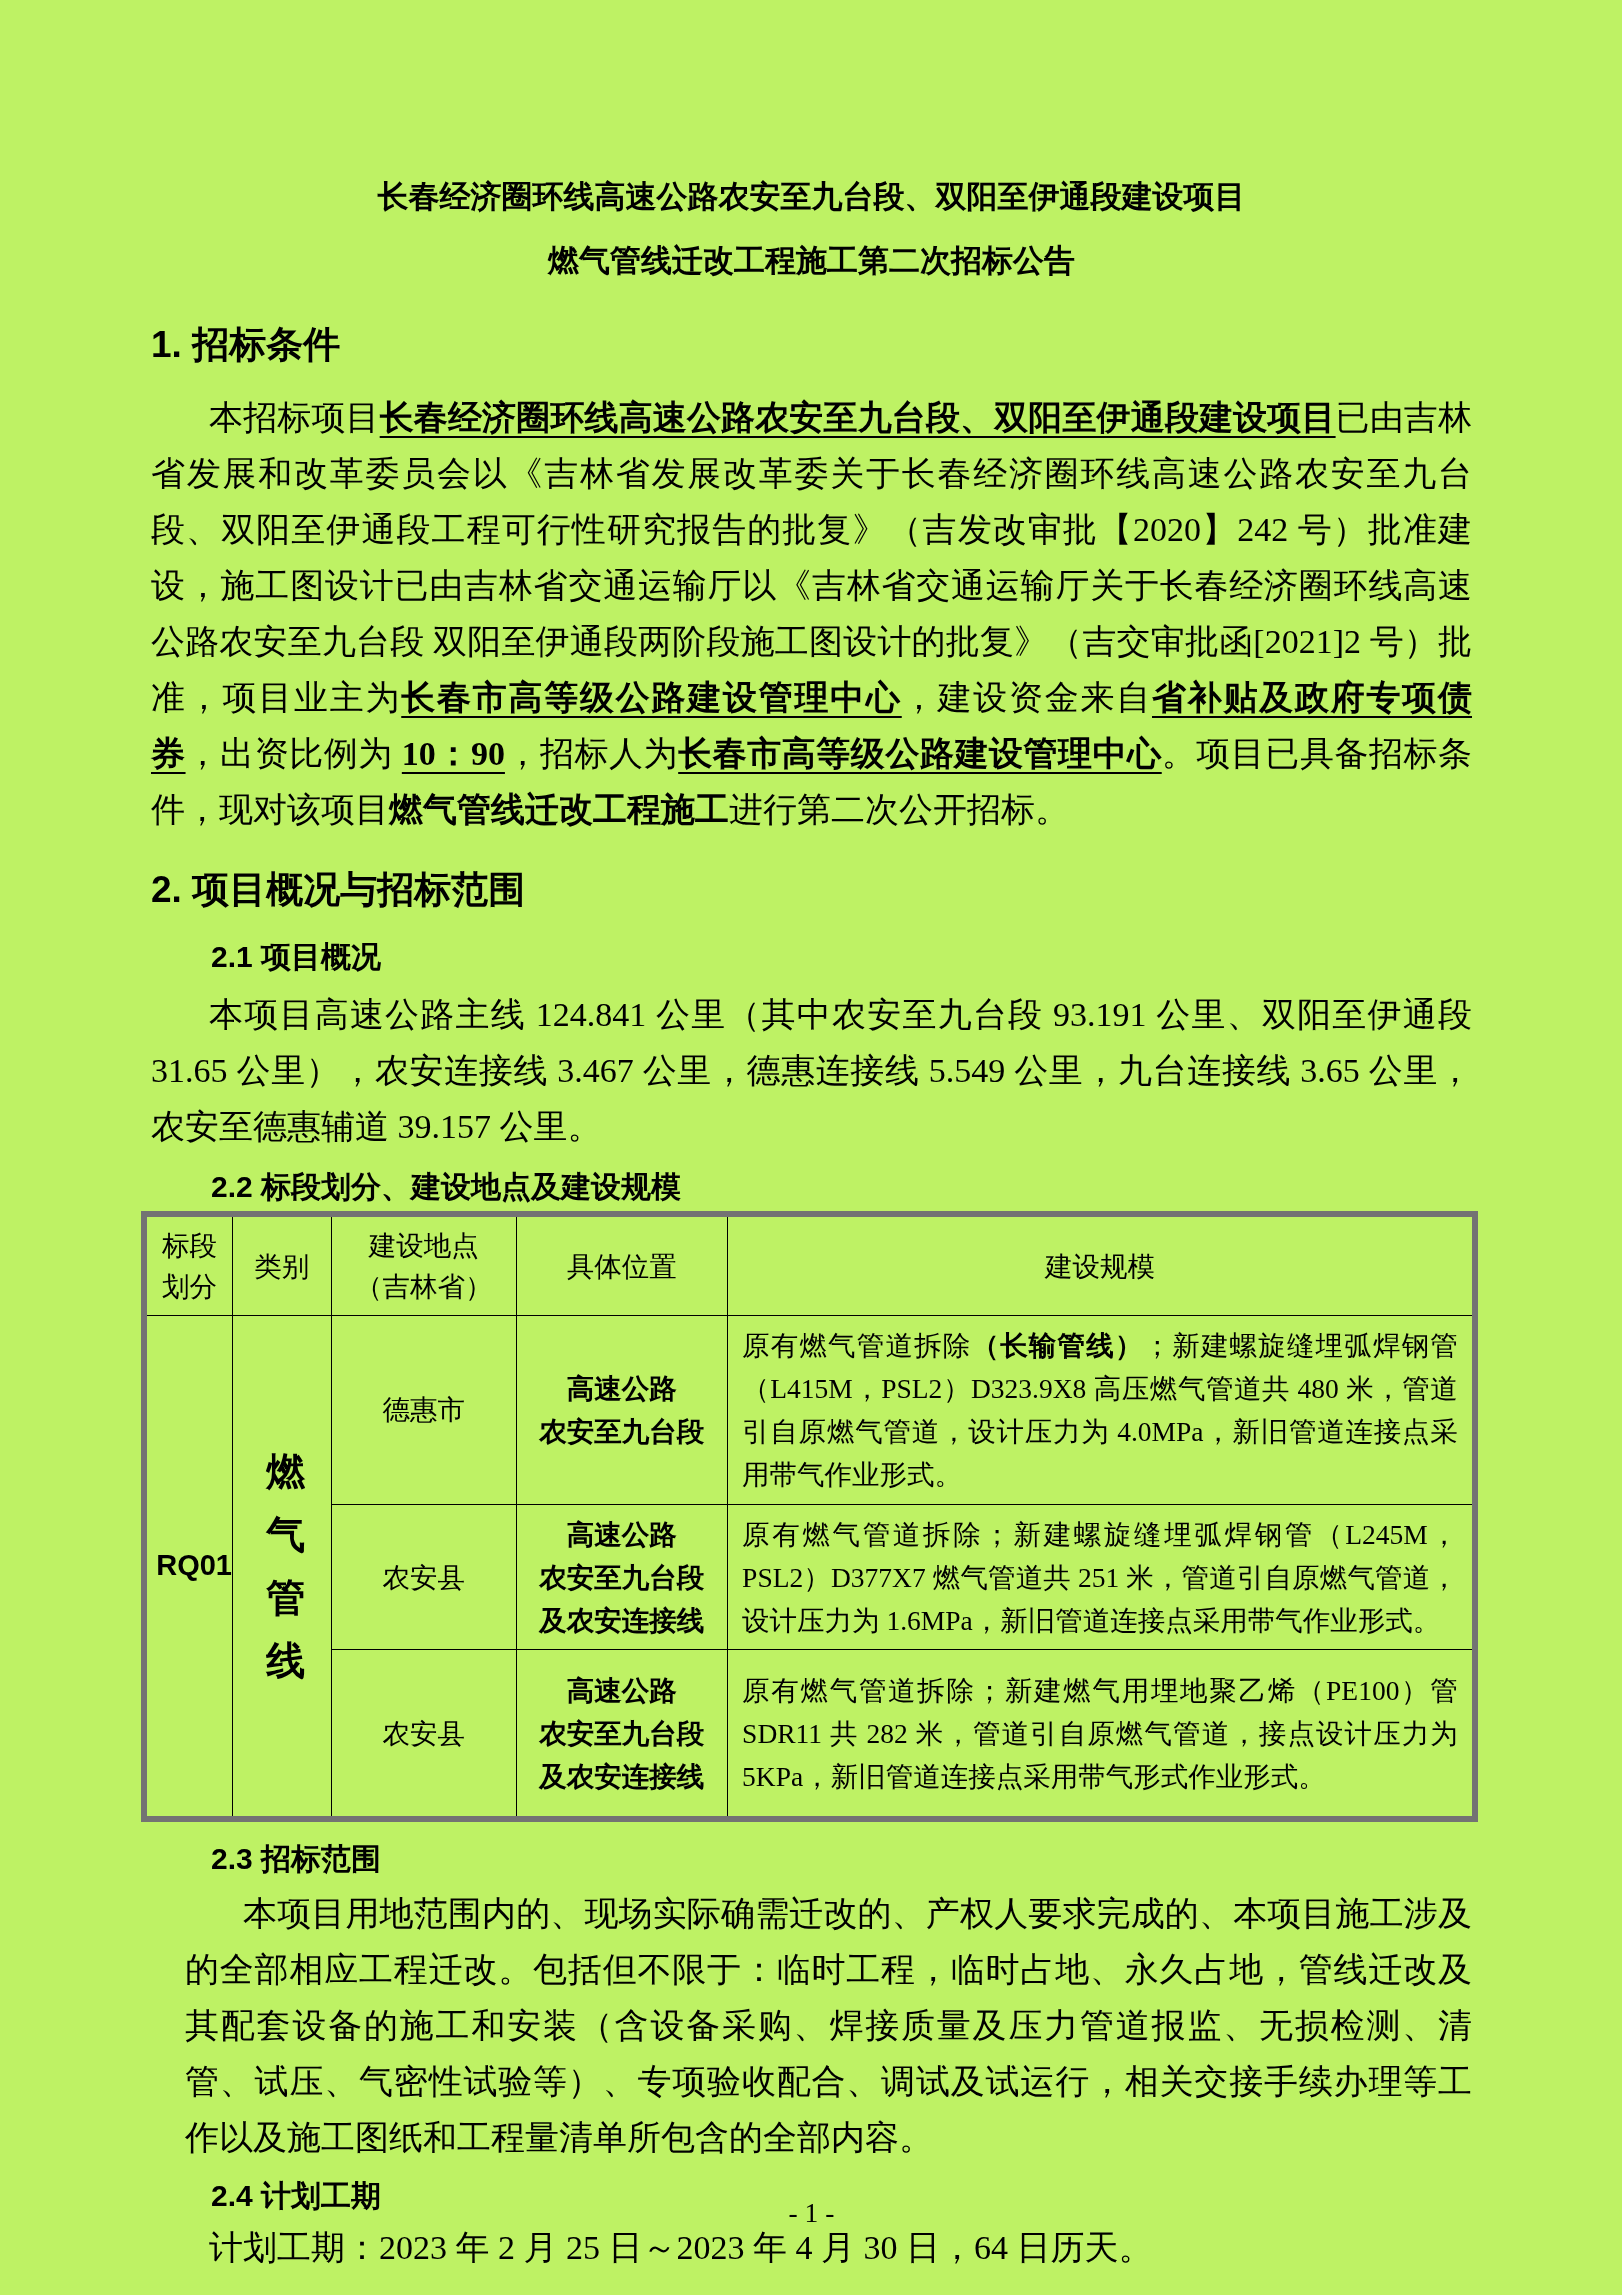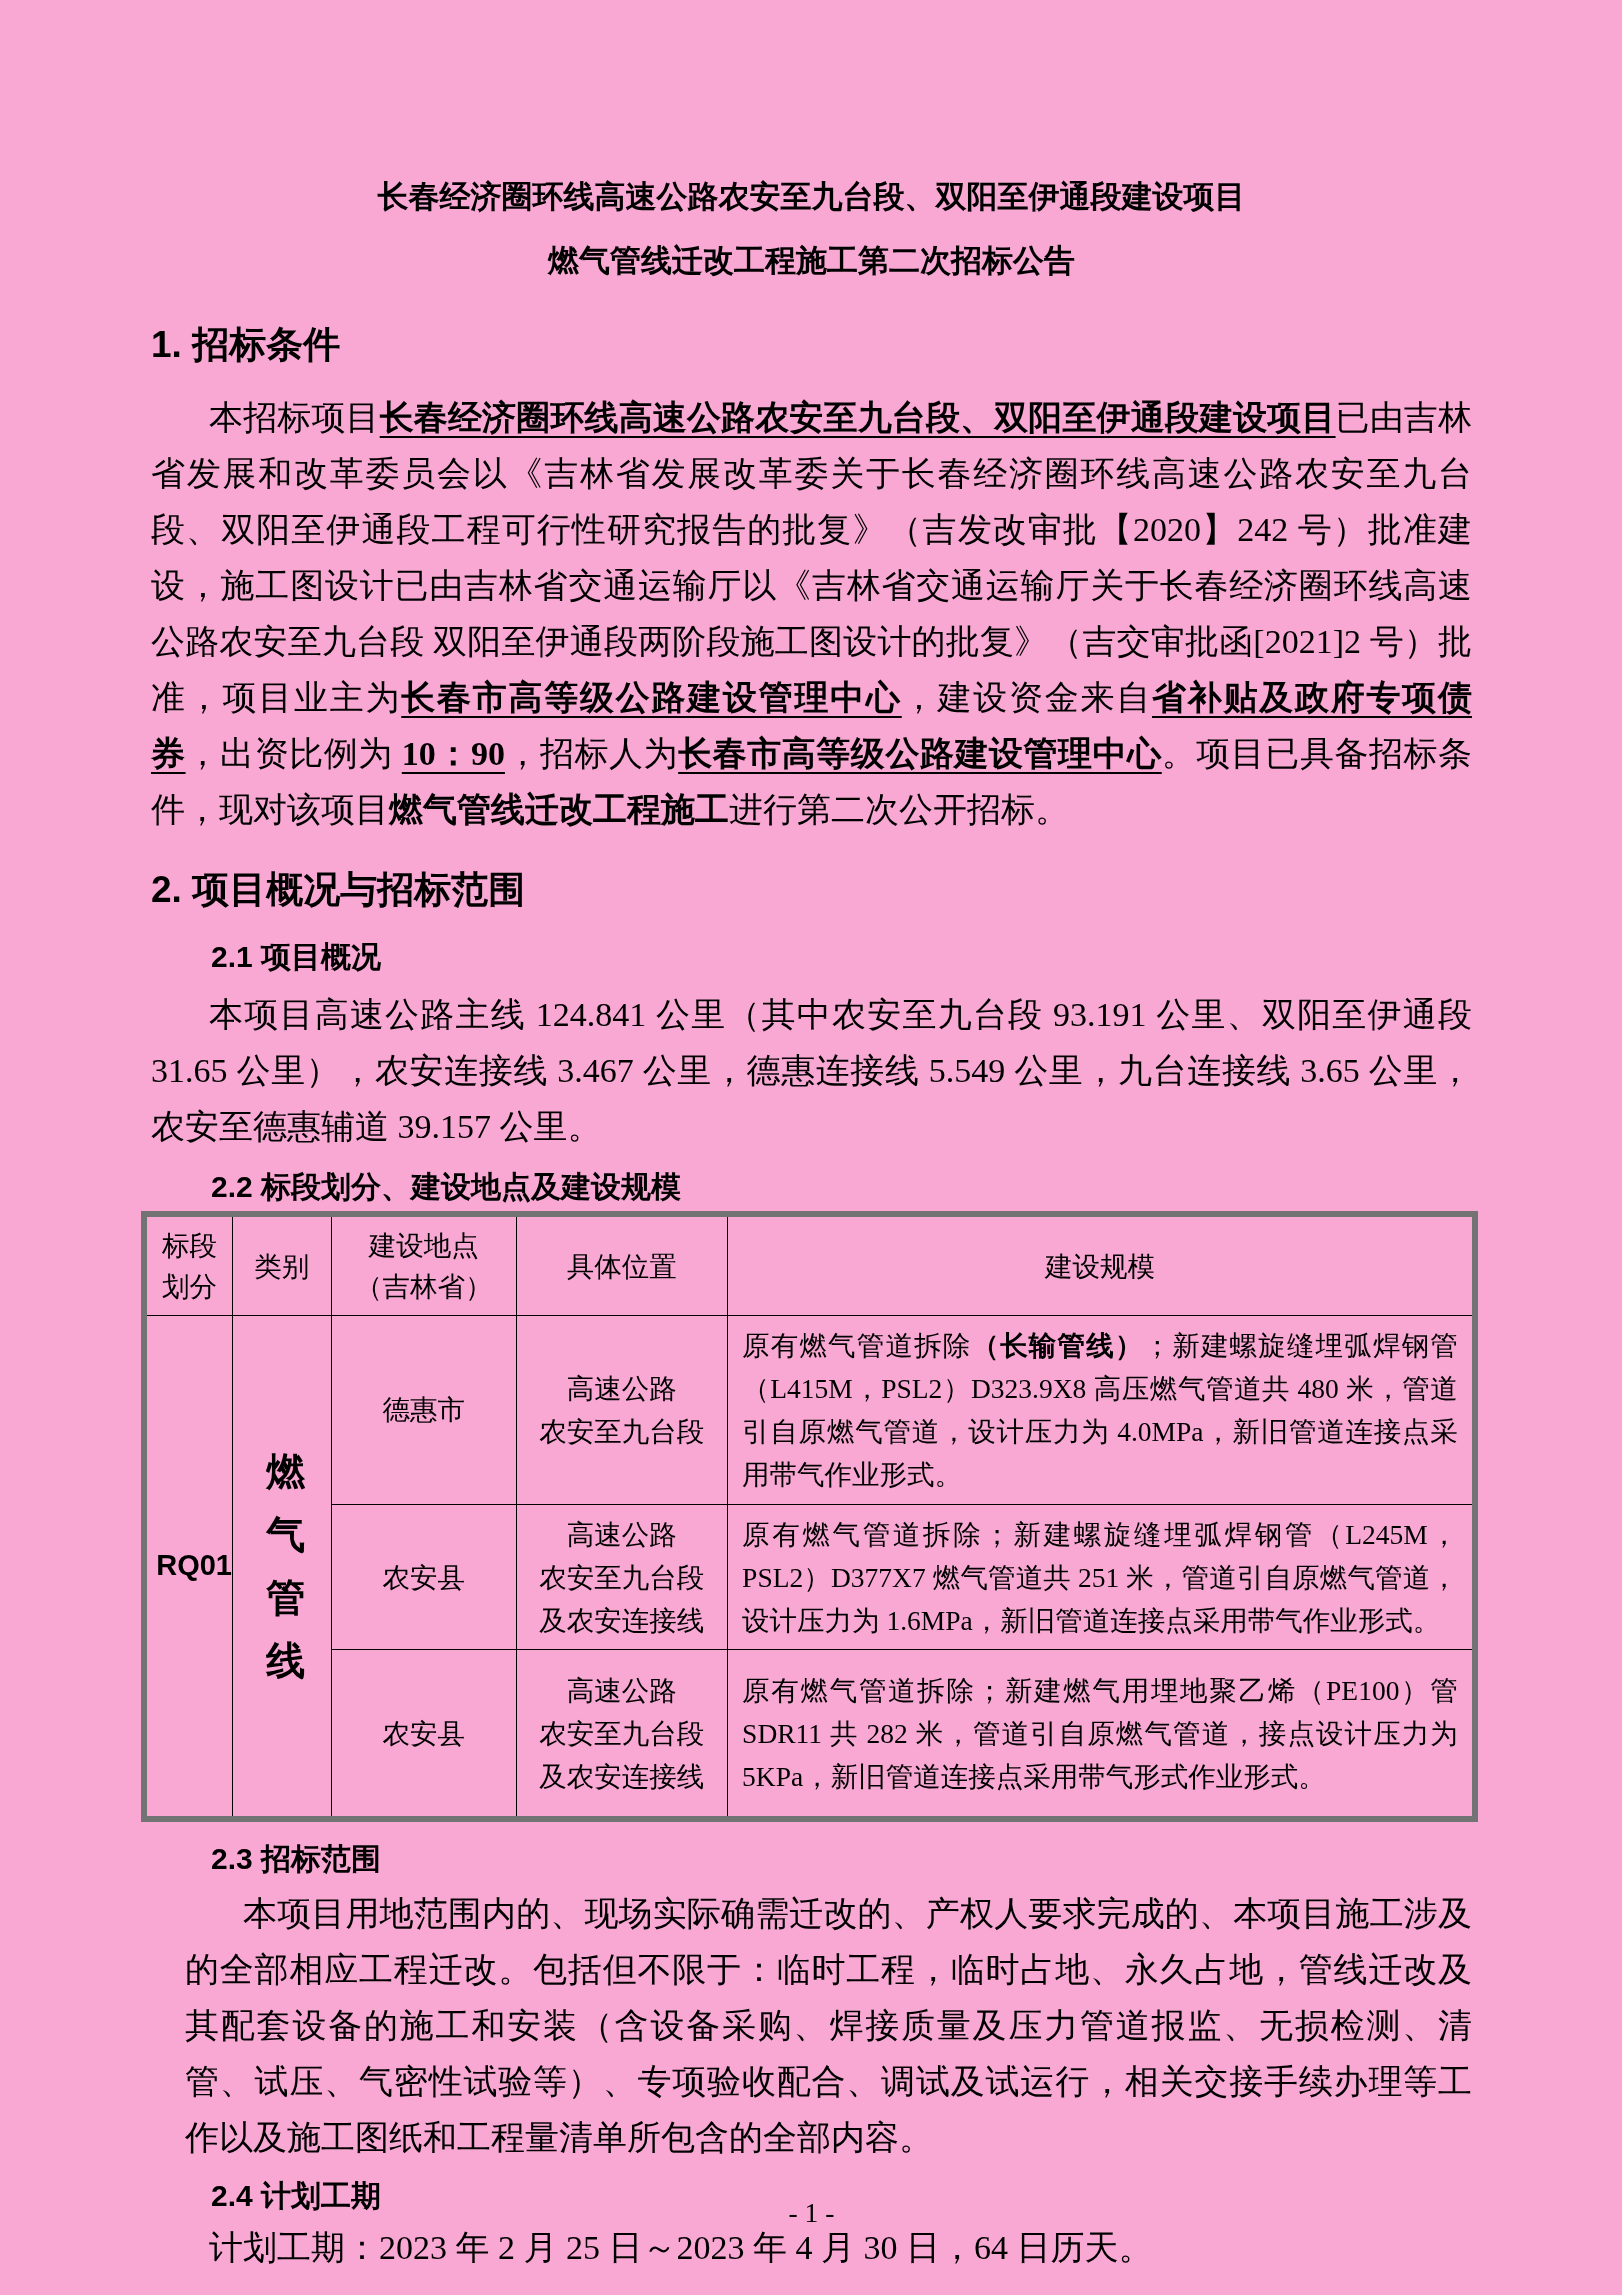--- a/index.html
+++ b/index.html
@@ -7,21 +7,21 @@
   body {
     width: 1623px; height: 2295px;
     font-family: "Liberation Serif", serif;
     color: #000000;
     overflow: hidden;
   }
   .page {
     position: relative;
     width: 1623px; height: 2295px;
     padding: 165px 151px 0 151px;
-    background: #f9a8d4;
+    background: #bef264;
   }
   .doc-title {
     text-align: center;
     font-family: "Liberation Sans", sans-serif;
     font-weight: bold;
     font-size: 31px;
     line-height: 64px;
   }
   .sec-heading {
     font-family: "Liberation Sans", sans-serif;
@@ -90,21 +90,21 @@
     padding-left: 9px;
   }
   td.cell-category { font-weight: bold; font-size: 39px; }
   .vertical-text {
     width: 31px;
     margin: 0 auto;
     word-break: break-all;
     line-height: 63px;
     text-align: center;
   }
-  td.cell-position { white-space: pre-line; }
+  td.cell-position { white-space: pre-line; font-weight: bold; }
   td.cell-scale {
     text-align: justify;
     padding: 7.9px 14.4px;
   }
   .page-number {
     position: absolute;
     top: 2197px;
     left: 0;
     width: 100%;
     text-align: center;

